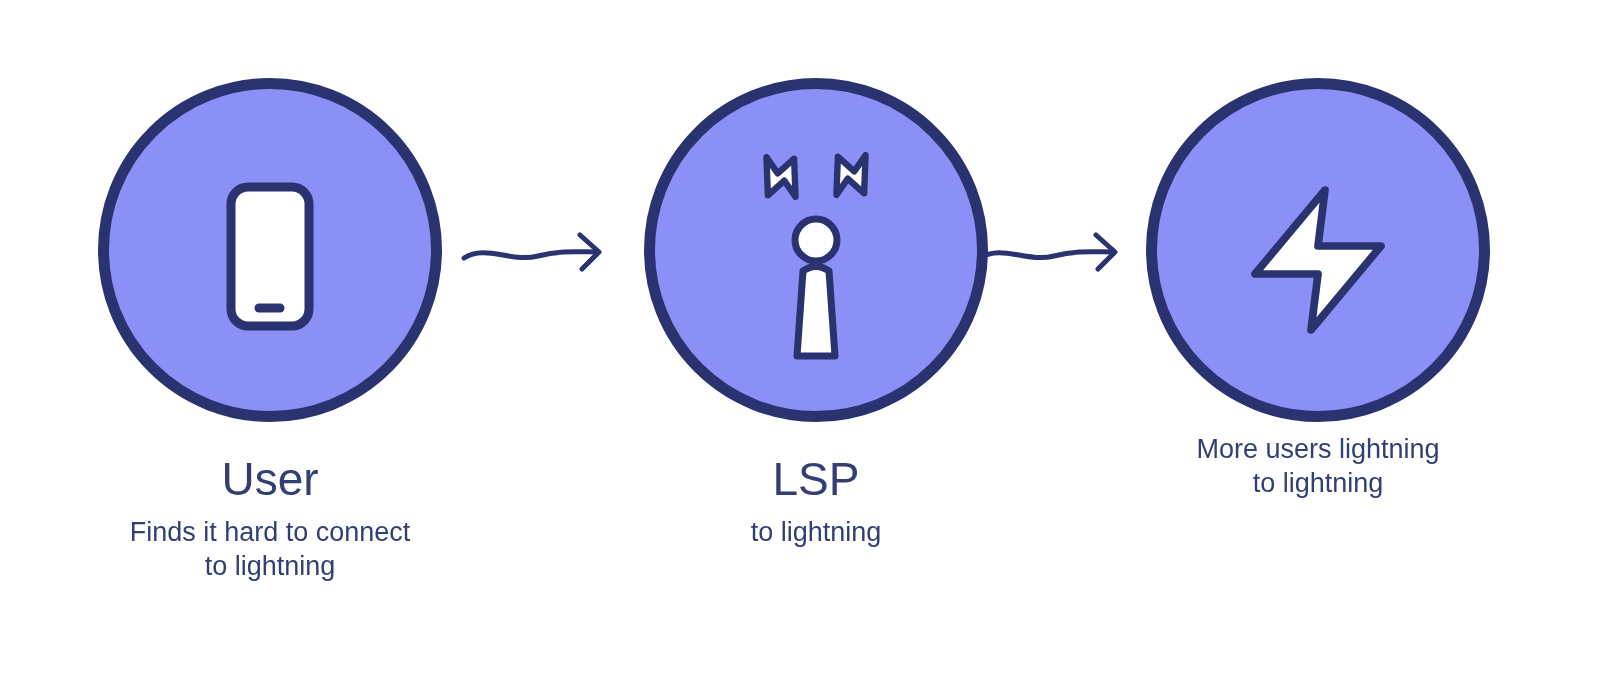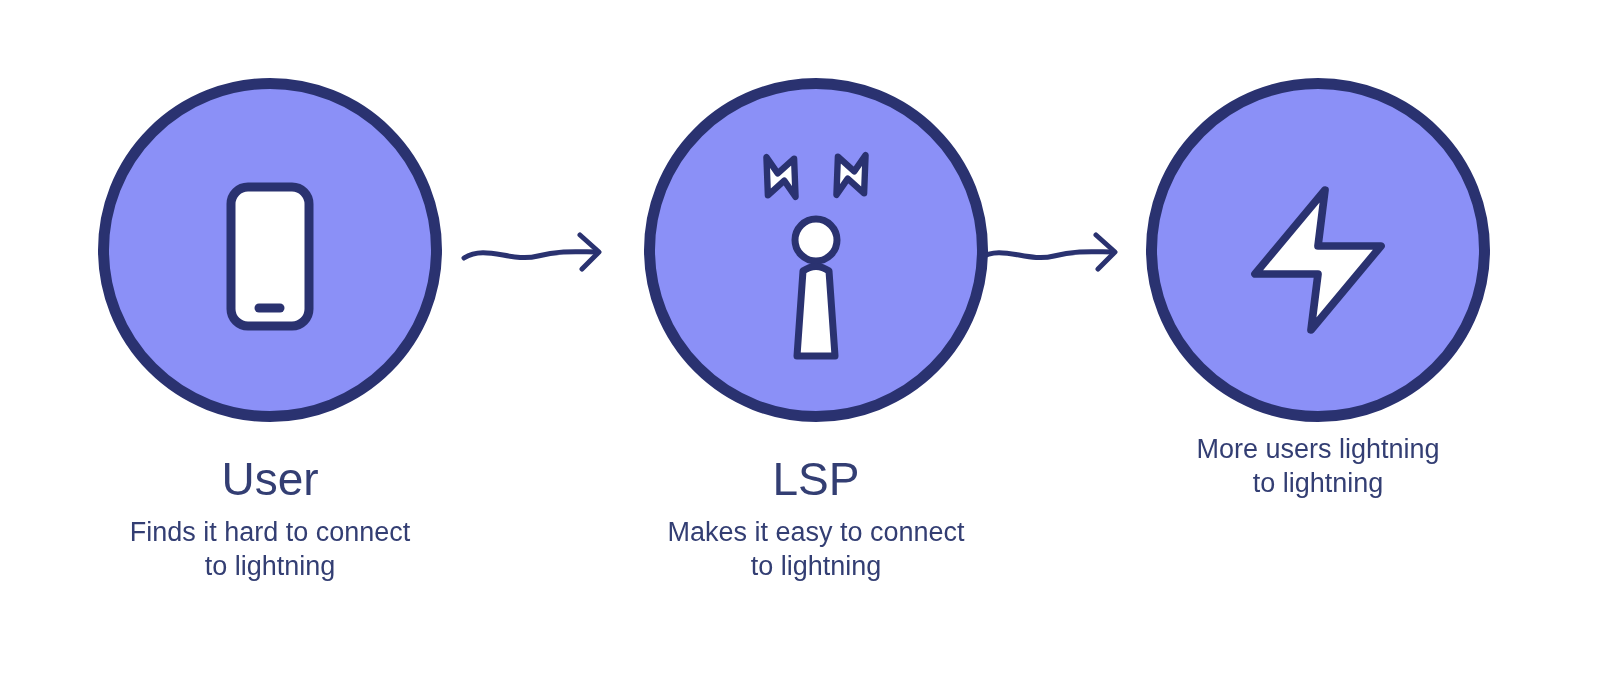--- a/index.html
+++ b/index.html
@@ -96,21 +96,20 @@
         <g fill="#ffffff" stroke="#2a3270" stroke-width="2.6" stroke-linejoin="round" stroke-linecap="round">
           <polygon transform="translate(27,38) rotate(-42) scale(2.45) translate(-12,-12)" points="13 2 3 14 12 14 11 22 21 10 12 10"></polygon>
           <polygon transform="translate(97,36) scale(-1,1) rotate(-42) scale(2.45) translate(-12,-12)" points="13 2 3 14 12 14 11 22 21 10 12 10"></polygon>
         </g>
         <circle cx="62" cy="101" r="21" fill="#ffffff" stroke="#2a3270" stroke-width="7"></circle>
         <path d="M 49,132 Q 62,123 75,132 L 81,217 L 43,217 Z" fill="#ffffff" stroke="#2a3270" stroke-width="7" stroke-linejoin="round"></path>
       </svg>
     </div>
     <div class="node-title">LSP</div>
     <div class="node-desc">
-      <span>Makes it easy to connect</span>
       <span>to lightning</span>
     </div>
   </div>
 
   <svg class="arrow arrow-2" width="160" height="60" viewBox="0 0 160 60" aria-hidden="true">
     <g fill="none" stroke="#2a3270" stroke-width="5" stroke-linecap="round" stroke-linejoin="round">
       <path d="M8,36 C30,22 55,41 82,34 C104,28 124,30 141,30"></path>
       <path d="M124,13 L143,30 L126,47"></path>
     </g>
   </svg>

